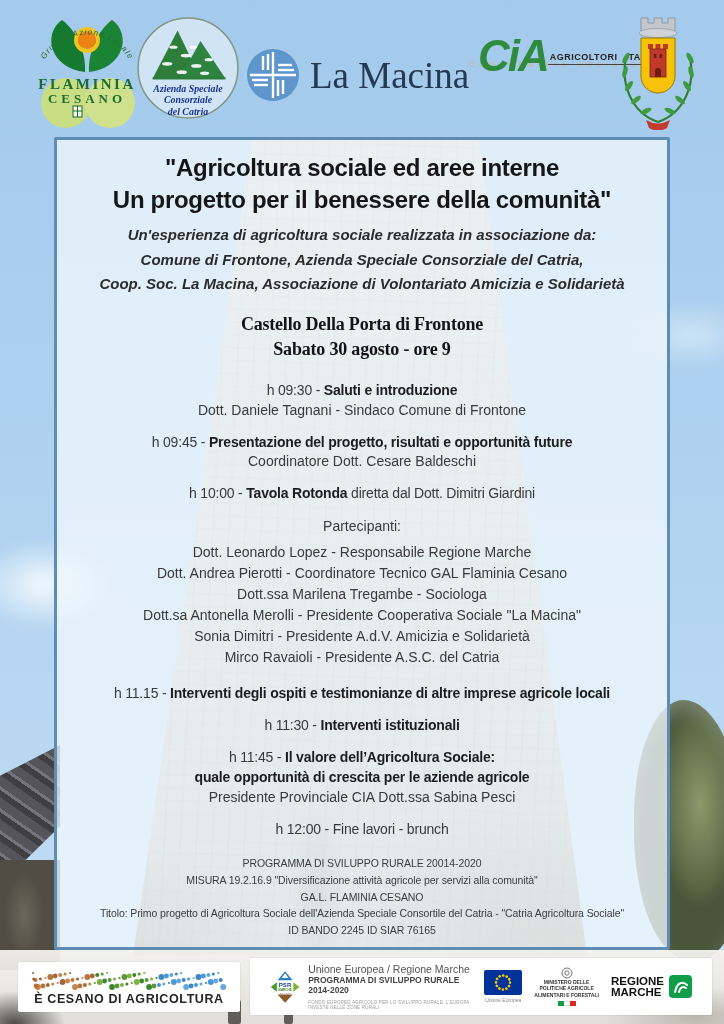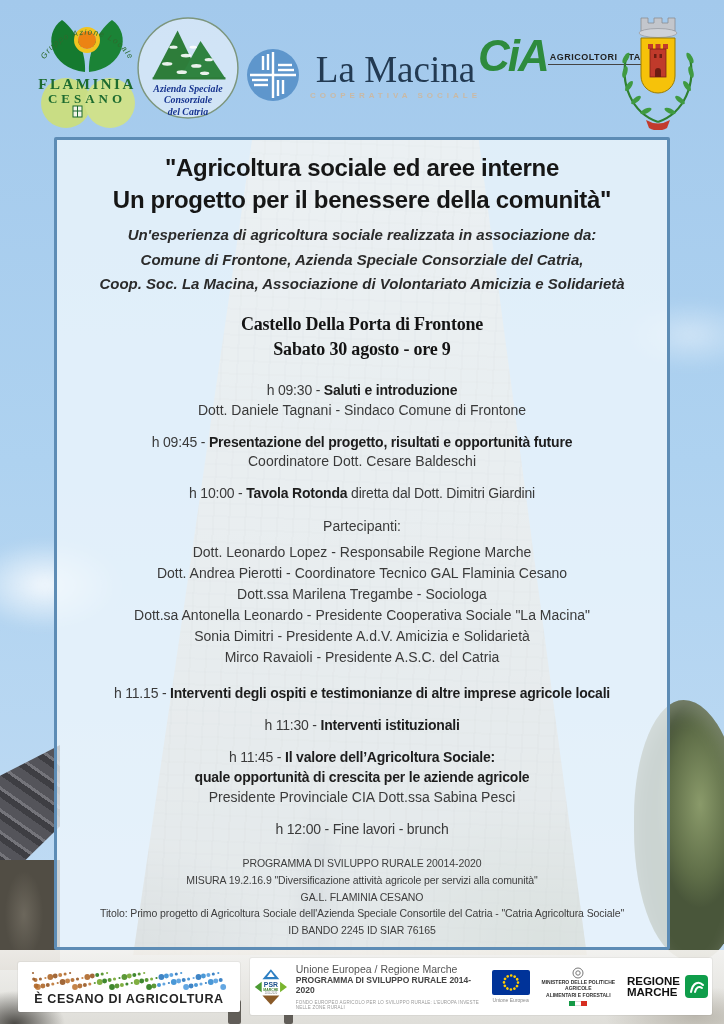--- a/index.html
+++ b/index.html
@@ -27,21 +27,21 @@
   .bg-strip-bottom{position:absolute;left:0;top:950px;width:724px;height:74px;
     background:
       radial-gradient(70px 46px at 2% 100%,rgba(38,36,32,.8),transparent 72%),
       radial-gradient(120px 40px at 96% 90%,rgba(150,144,130,.5),transparent 75%),
       linear-gradient(180deg,rgba(245,243,239,.94),rgba(226,222,214,.9));}
   .bg-post{position:absolute;top:1000px;width:13px;height:24px;background:#4a4741;border-radius:2px;opacity:.85;}
   
   .header{position:absolute;left:0;top:0;width:724px;height:136px;}
   .logo{position:absolute;}
   .lamacina{display:flex;align-items:center;gap:10px;}
-  .lm-text{display:flex;flex-direction:column;align-items:center;}
+  .lm-text{display:flex;flex-direction:row;align-items:flex-start;}
   .lm-name{font-family:"Liberation Serif",serif;font-size:37px;color:#233a52;line-height:1;}
   .lm-tag{font-size:8px;letter-spacing:4px;color:#c9b9a5;font-weight:bold;margin-top:3px;}
   .cia{display:flex;align-items:center;}
   .cia-mark{font-style:italic;font-weight:800;font-size:44px;line-height:.9;color:#2e8b3d;letter-spacing:-2px;}
   .cia-tag{font-size:9px;font-weight:bold;color:#222;letter-spacing:.5px;word-spacing:5px;border-bottom:1.5px solid #444;padding:3px 2px 2px;margin-top:2px;}
   
   .panel{position:absolute;left:54px;top:137px;width:616px;height:813px;box-sizing:border-box;
     border:3px solid #5d8cb5;border-radius:2px;background:rgba(240,247,253,.78);
     text-align:center;color:#333;padding:12px 6px 0;}
   .title{font-size:24px;font-weight:800;color:#161616;line-height:1.32;letter-spacing:-.3px;}
@@ -54,21 +54,21 @@
   .sched-sub{font-size:14px;line-height:1.42;color:#3a3a3a;}
   .part-label{font-size:14px;color:#3a3a3a;margin:14px 0 8px;}
   .person{font-size:14px;line-height:1.5;color:#3a3a3a;}
   .participants{margin-bottom:16px;}
   .program{margin-top:16px;}
   .program-line{font-size:10.5px;line-height:1.58;color:#3d3d3d;letter-spacing:-.1px;}
   
   .fbox{position:absolute;background:#fff;border-radius:2px;box-shadow:0 0 0 1px rgba(0,0,0,.04);}
   .fbox-left{left:18px;top:962px;width:222px;height:50px;display:flex;flex-direction:column;align-items:center;justify-content:center;}
   .tempo-label{font-size:12.5px;font-weight:800;color:#242424;letter-spacing:.6px;margin-top:1px;}
-  .fbox-right{left:250px;top:958px;width:462px;height:57px;display:flex;align-items:center;justify-content:space-between;padding:0 4px;box-sizing:border-box;gap:8px;}
+  .fbox-right{left:250px;top:958px;width:462px;height:57px;display:flex;align-items:center;justify-content:space-between;padding:0 20px;box-sizing:border-box;gap:8px;}
   .ue-block{display:flex;flex-direction:column;line-height:1.15;}
   .ue1{font-size:10.5px;color:#555;}
   .ue2{font-size:8.5px;font-weight:bold;color:#444;margin-top:1px;}
   .ue3{font-size:4.5px;color:#999;margin-top:4px;letter-spacing:.2px;}
   .euflag{display:flex;flex-direction:column;align-items:center;}
   .euflag-caption{font-size:5px;color:#888;margin-top:2px;}
   .ministero{display:flex;flex-direction:column;align-items:center;}
   .min-text{font-size:5px;font-weight:bold;color:#333;line-height:1.3;text-align:center;}
   .itflag{width:18px;height:5px;margin-top:3px;display:flex;}
   .itflag span{flex:1;}
@@ -216,21 +216,21 @@
           <div class="sched-line"><span>h 10:00 - </span><span class="b">Tavola Rotonda</span><span> diretta dal Dott. Dimitri Giardini</span></div>
         </div>
       </div>
 
     <div class="participants">
       <div class="part-label">Partecipanti:</div>
       <div id="participants-list">
           <div class="person">Dott. Leonardo Lopez - Responsabile Regione Marche</div>
           <div class="person">Dott. Andrea Pierotti - Coordinatore Tecnico GAL Flaminia Cesano</div>
           <div class="person">Dott.ssa Marilena Tregambe - Sociologa</div>
-          <div class="person">Dott.sa Antonella Leonardo - Presidente Cooperativa Sociale "La Macina"</div>
+          <div class="person">Dott.sa Antonella Merolli - Presidente Cooperativa Sociale "La Macina"</div>
           <div class="person">Sonia Dimitri - Presidente A.d.V. Amicizia e Solidarietà</div>
           <div class="person">Mirco Ravaioli - Presidente A.S.C. del Catria</div>
         </div>
     </div>
 
     <div id="schedule-bottom">
         <div class="sched-item">
           <div class="sched-line"><span>h 11.15 - </span><span class="b">Interventi degli ospiti e testimonianze di altre imprese agricole locali</span></div>
         </div>
         <div class="sched-item">

